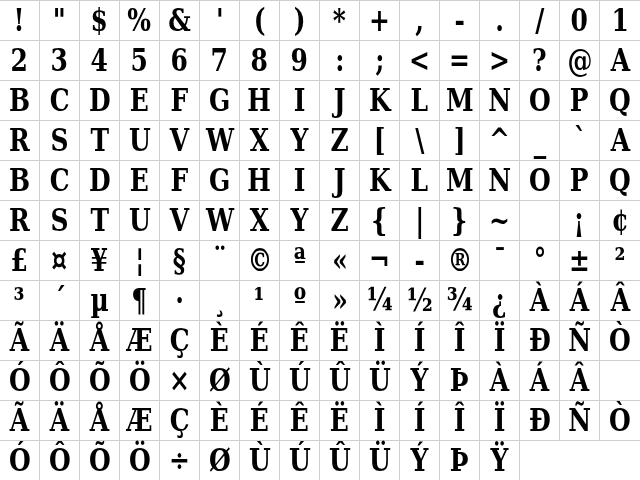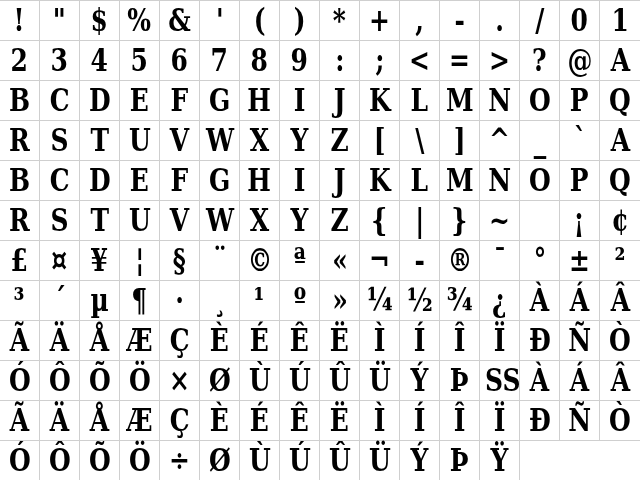--- a/index.html
+++ b/index.html
@@ -215,21 +215,20 @@
       <div class="glyph-cell"><span class="glyph">Õ</span></div>
       <div class="glyph-cell"><span class="glyph">Ö</span></div>
       <div class="glyph-cell"><span class="glyph">×</span></div>
       <div class="glyph-cell"><span class="glyph">Ø</span></div>
       <div class="glyph-cell"><span class="glyph">Ù</span></div>
       <div class="glyph-cell"><span class="glyph">Ú</span></div>
       <div class="glyph-cell"><span class="glyph">Û</span></div>
       <div class="glyph-cell"><span class="glyph">Ü</span></div>
       <div class="glyph-cell"><span class="glyph">Ý</span></div>
       <div class="glyph-cell"><span class="glyph">Þ</span></div>
-      <div class="glyph-cell"><span class="glyph">SS</span></div>
       <div class="glyph-cell"><span class="glyph">À</span></div>
       <div class="glyph-cell"><span class="glyph">Á</span></div>
       <div class="glyph-cell"><span class="glyph">Â</span></div>
     </div>
     <div class="glyph-row">
       <div class="glyph-cell"><span class="glyph">Ã</span></div>
       <div class="glyph-cell"><span class="glyph">Ä</span></div>
       <div class="glyph-cell"><span class="glyph">Å</span></div>
       <div class="glyph-cell"><span class="glyph">Æ</span></div>
       <div class="glyph-cell"><span class="glyph">Ç</span></div>

